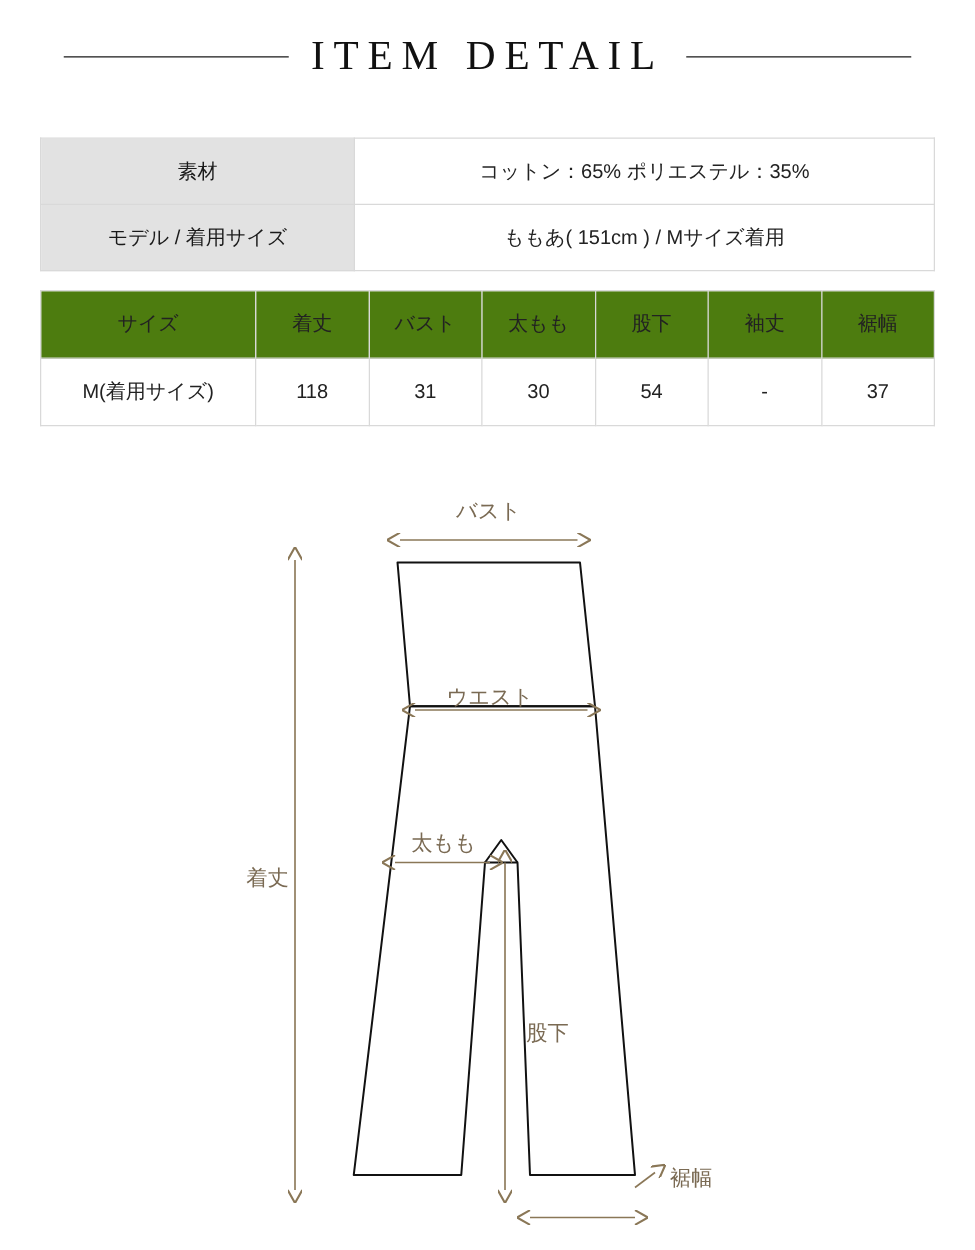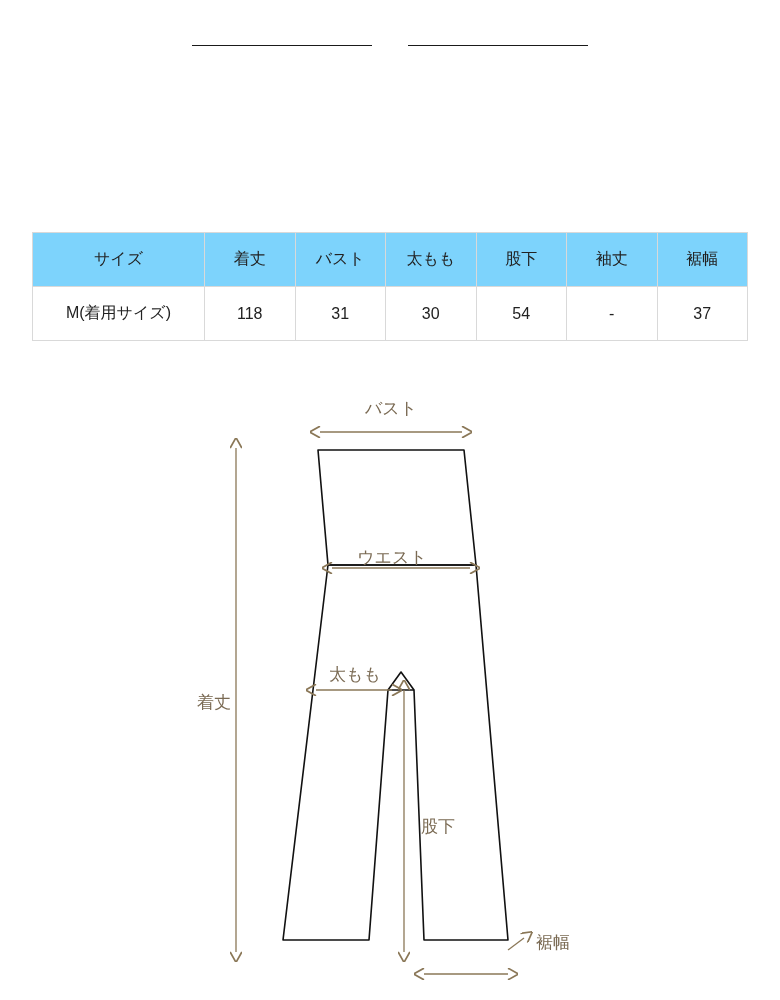--- a/index.html
+++ b/index.html
@@ -76,21 +76,21 @@
   .size-table th, .size-table td {
     border: 1px solid #d9d9d9;
     height: 51px;
     font-size: 16px;
     font-weight: normal;
     text-align: center;
     vertical-align: middle;
     color: #222;
   }
   .size-table thead th {
-    background: #7dd3fc;
+    background: #4d7c0f;
   }
   .size-table col.c0 { width: 172px; }
   .size-table col.cx { width: 90.5px; }
 
   
   .diagram {
     position: absolute;
     left: 0;
     top: 360px;
     width: 780px;
@@ -101,25 +101,34 @@
     font-family: "Liberation Sans", "DejaVu Sans", sans-serif;
     font-size: 17px;
     fill: #7a6a53;
   }
 </style>
 </head>
 <body>
 
 <div class="header">
   <div class="rule rule-left"></div>
+  <div class="title">ITEM DETAIL</div>
   <div class="rule rule-right"></div>
 </div>
 
 <table class="info-table">
   <tbody>
+    <tr>
+      <td class="label">素材</td>
+      <td>コットン：65%  ポリエステル：35%</td>
+    </tr>
+    <tr>
+      <td class="label">モデル / 着用サイズ</td>
+      <td>ももあ( 151cm ) / Mサイズ着用</td>
+    </tr>
   </tbody>
 </table>
 
 <table class="size-table">
   <colgroup>
     <col class="c0">
       <col class="cx">
       <col class="cx">
       <col class="cx">
       <col class="cx">

